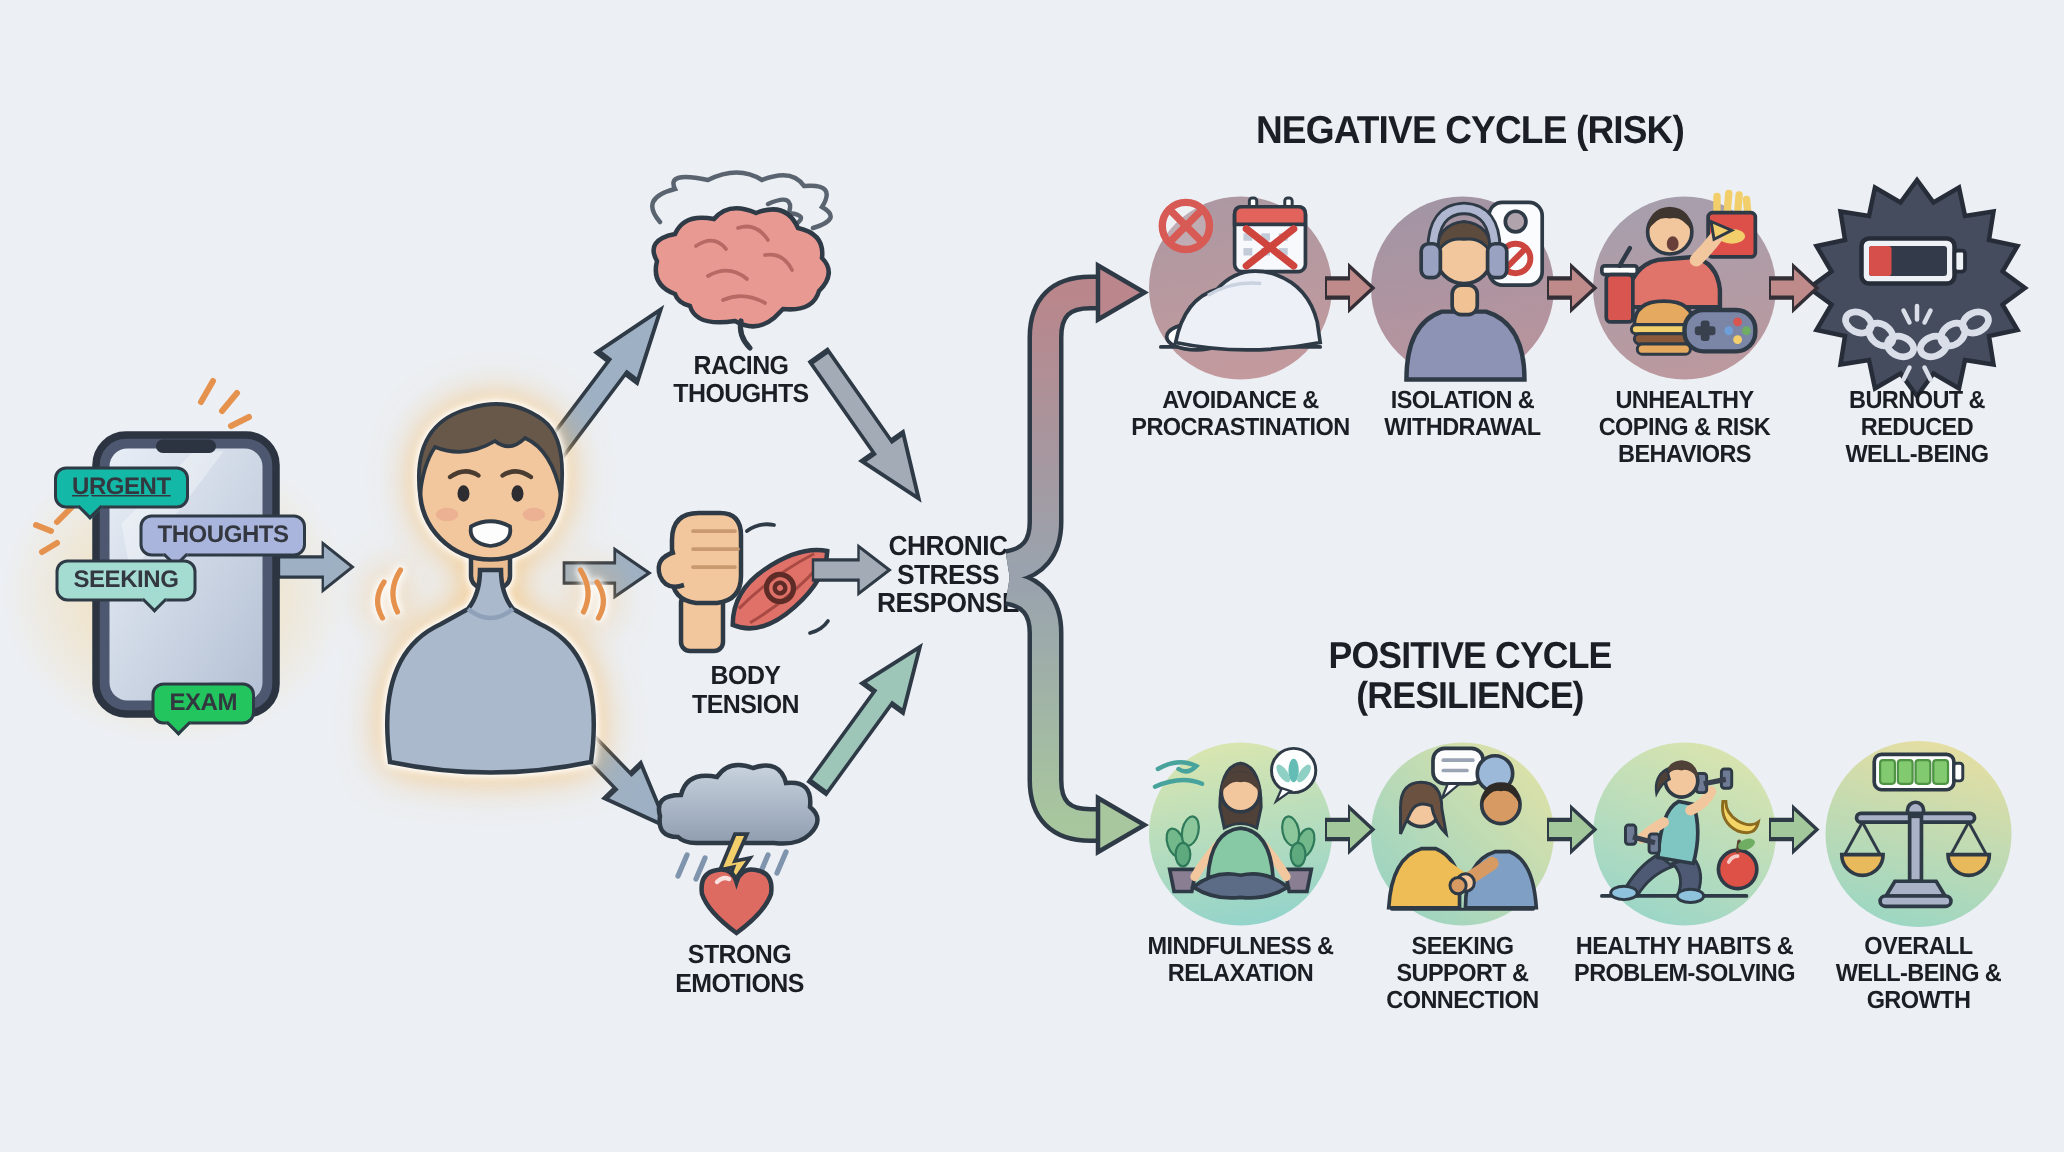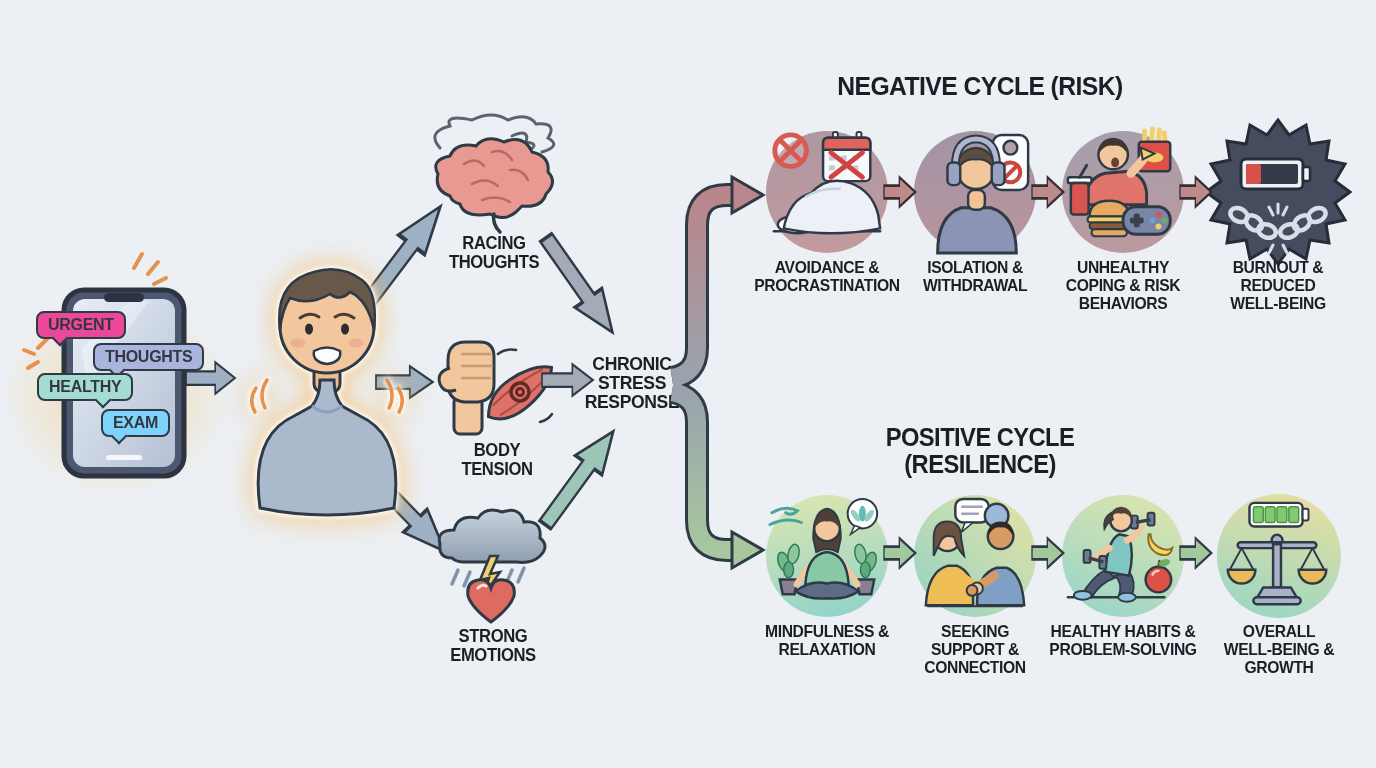--- a/index.html
+++ b/index.html
@@ -20,24 +20,24 @@
   .d-n3{background:linear-gradient(170deg,#a59fae,#bd989d);}
   .d-p1{background:linear-gradient(170deg,#dee7ae,#8ed2cc);}
   .d-p2{background:linear-gradient(225deg,#e6e3a4,#92d2c6);}
   .d-p3{background:linear-gradient(205deg,#e2e6ab,#93d4cb);}
   .d-p4{background:linear-gradient(195deg,#ecdf9f,#95d6c6);}
   .bubble{position:absolute;font-weight:bold;font-size:16px;color:#33373f;
           border:2.5px solid #2f3a47;border-radius:8px;padding:3px 10px;z-index:6;letter-spacing:-0.3px;}
   .bubble:after{content:"";position:absolute;bottom:-7px;left:16px;width:10px;height:10px;
           background:inherit;border-right:2.5px solid #2f3a47;border-bottom:2.5px solid #2f3a47;
           transform:rotate(45deg);}
-  .b-urgent{background:#ec4899;}
+  .b-urgent{background:#14b8a6;text-decoration:underline;}
   .b-deadline{background:#aab5dd;}
   .b-pressure{background:#a4dcd2;}
-  .b-exam{background:#7dd3fc;}
+  .b-exam{background:#22c55e;margin-top:46px;}
   .b-exam:after{left:10px;}
   .b-pressure:after{left:58px;}
   .glow{position:absolute;border-radius:50%;}
   .person-wrap{position:absolute;filter:drop-shadow(0 0 2px #ffffff) drop-shadow(0 0 3px #ffffff)
                drop-shadow(0 0 13px rgba(244,185,96,.85));z-index:3;}
 </style>
 </head>
 <body>
 
 <div class="canvas">
@@ -69,21 +69,21 @@
   <svg class="icon" style="left:18px;top:332px;width:36px;height:40px" viewBox="0 0 36 40">
     <g stroke="#e6924f" stroke-width="4" stroke-linecap="round" fill="none">
       <path d="M30 6 L20 16"></path>
         <path d="M6 18 L16 22"></path>
         <path d="M10 36 L20 30"></path>
     </g>
   </svg>
 
   <div class="bubble b-urgent" style="left:36px;top:311px">URGENT</div>
   <div class="bubble b-deadline" style="left:93px;top:343px">THOUGHTS</div>
-  <div class="bubble b-pressure" style="left:37px;top:373px">HEALTHY</div>
+  <div class="bubble b-pressure" style="left:37px;top:373px">SEEKING</div>
   <div class="bubble b-exam" style="left:101px;top:409px">EXAM</div>
 
   <svg class="arr" style="left:186px;top:360px;width:50px;height:36px" viewBox="0 0 96 48" preserveAspectRatio="none">
     <polygon points="0,15 56,15 56,3 94,24 56,45 56,33 0,33" fill="#9eb1c4" stroke="#2f3a47" stroke-width="3"></polygon>
   </svg>
 
   <div class="person-wrap" style="left:222px;top:248px;width:210px;height:262px">
     <svg width="210" height="262" viewBox="0 0 210 262" style="overflow:visible">
       <rect x="92" y="110" width="26" height="34" rx="8" fill="#edbd92" stroke="#2f3a47" stroke-width="3"></rect>
       <path d="M38 260 Q28 188 72 168 L90 158 Q98 148 98 132 L112 132 Q112 148 120 158 L138 168 Q182 188 172 260 Q105 274 38 260 Z" fill="#aab9cc" stroke="#2f3a47" stroke-width="3"></path>

